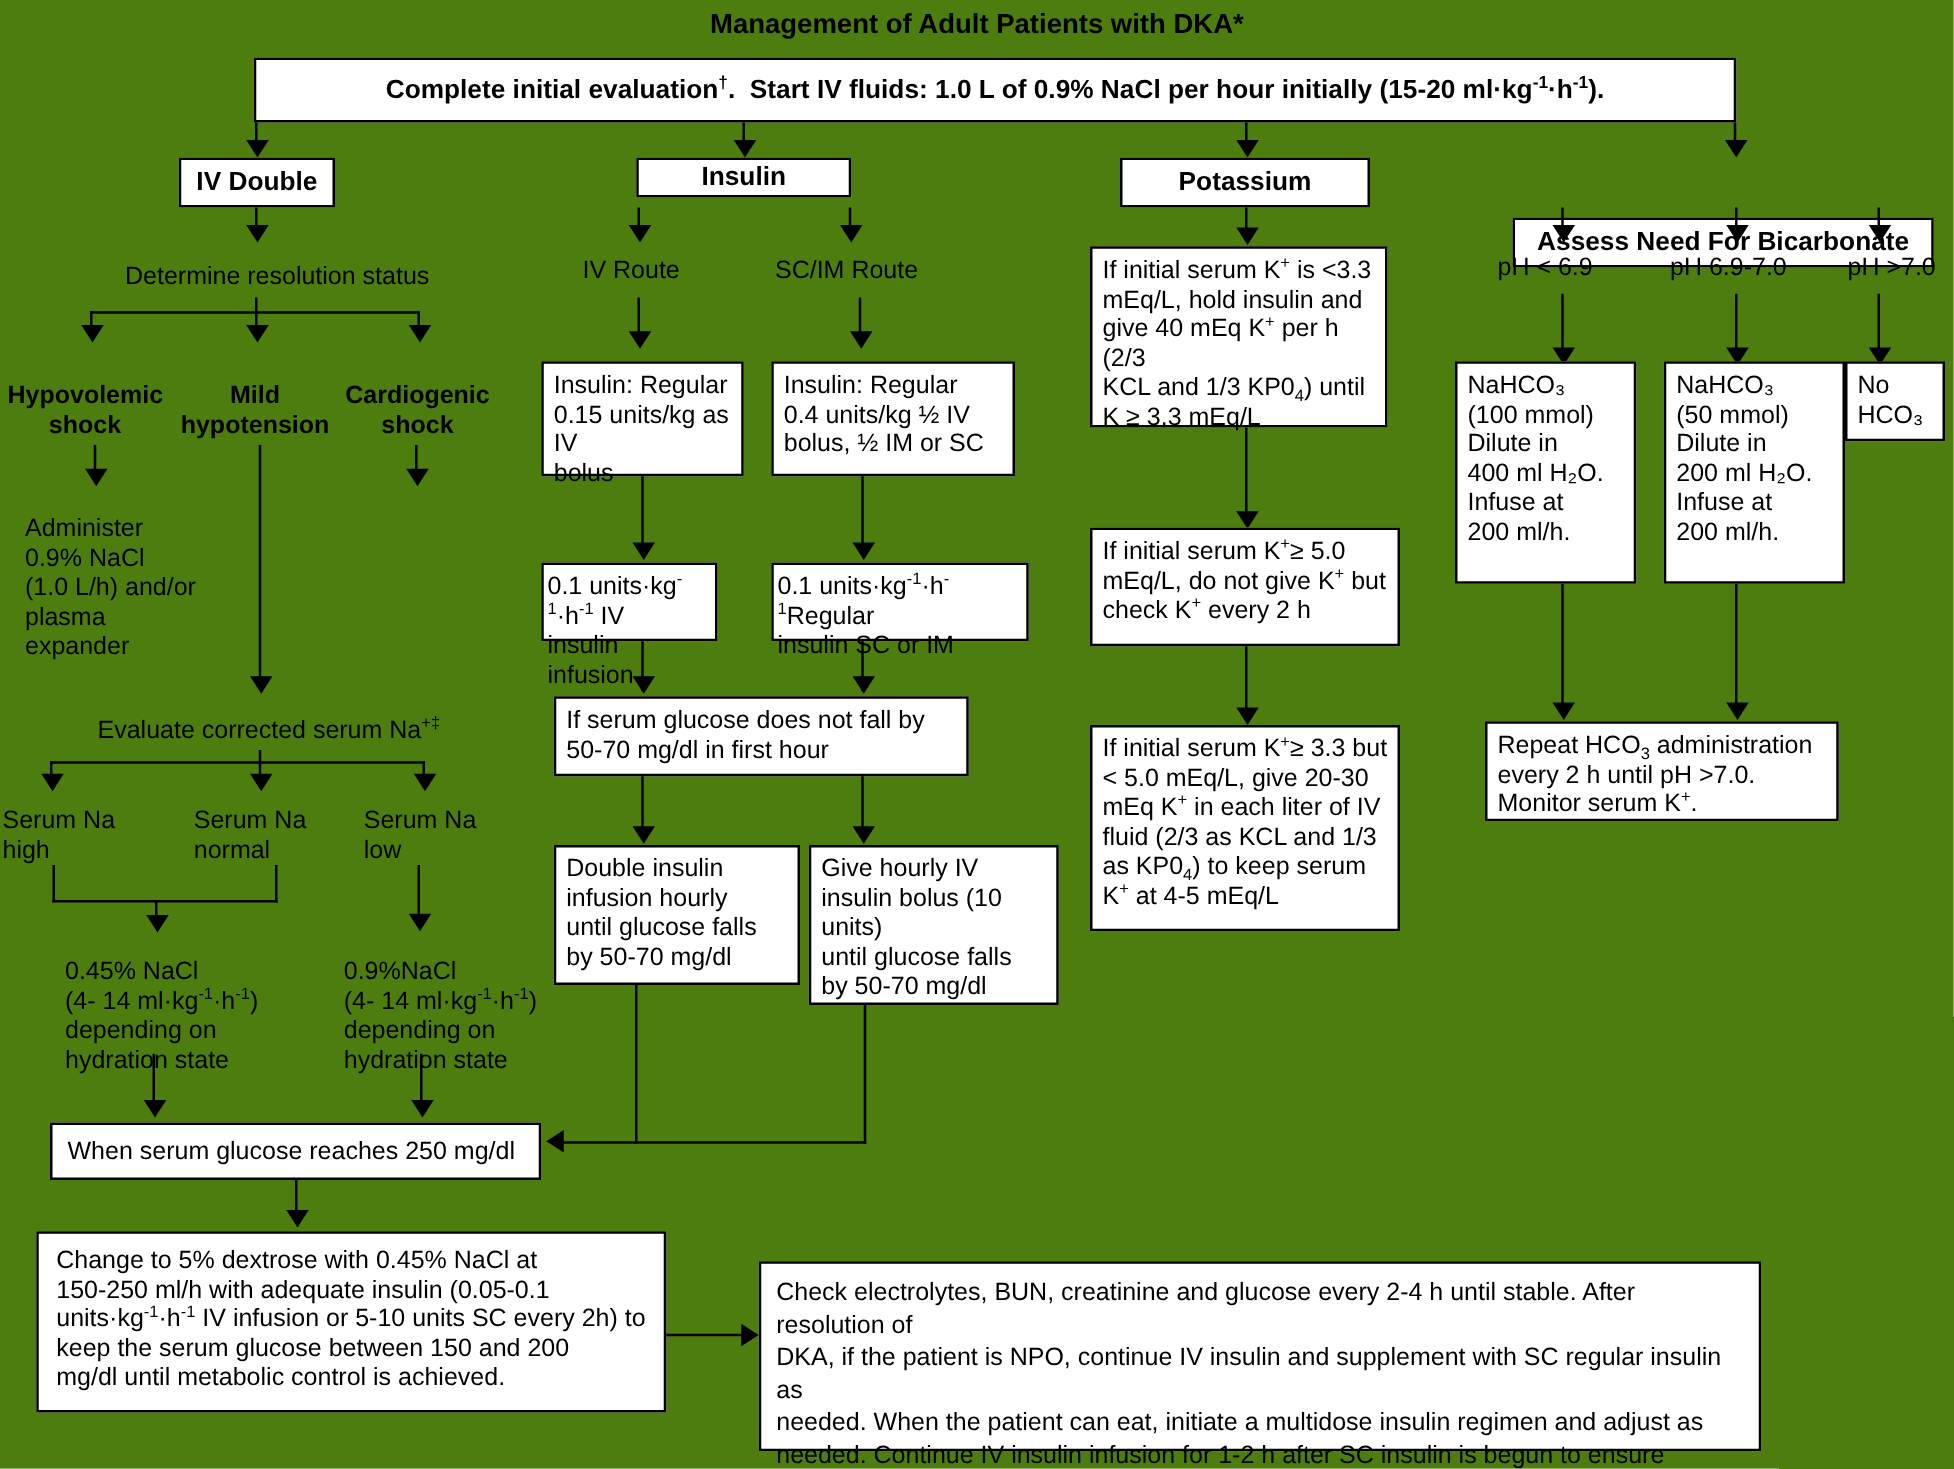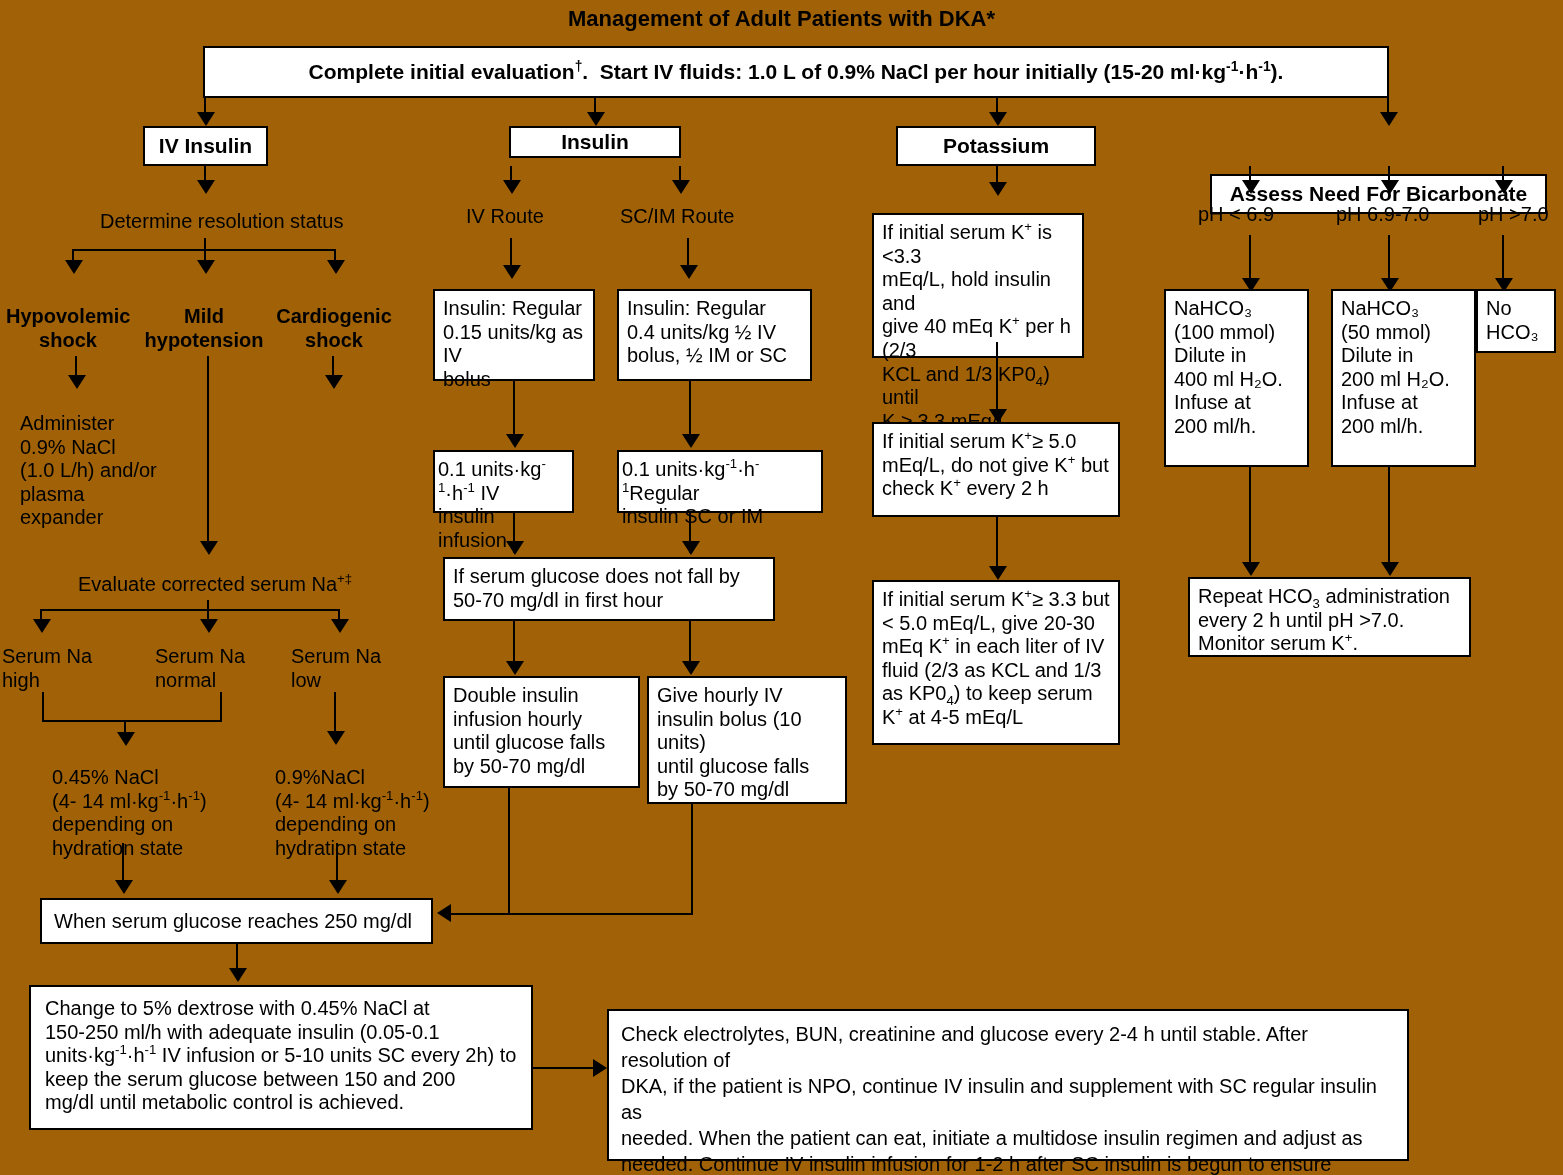--- a/index.html
+++ b/index.html
@@ -1,18 +1,18 @@
 <!DOCTYPE html>
 <html><head>
 <meta charset="utf-8">
 <title>Management of Adult Patients with DKA</title>
 <style>
   html,body{margin:0;padding:0;background:#fff;}
   body{font-family:"Liberation Sans", sans-serif;color:#000;}
-  #page{position:relative;width:1563px;height:1175px;background:#a16207;overflow:hidden;}
+  #page{position:relative;width:1563px;height:1175px;background:#4d7c0f;overflow:hidden;}
   .box{position:absolute;border:2px solid #000;background:#fff;box-sizing:border-box;}
   .box .t{padding:6px 8px;font-size:20px;line-height:1.18;}
   .hdrbox{position:absolute;border:2px solid #000;background:#fff;box-sizing:border-box;
           display:flex;align-items:center;justify-content:center;}
   .hdrbox .t{font-weight:bold;font-size:21px;text-align:center;}
   .catbox{position:absolute;border:2px solid #000;background:#fff;box-sizing:border-box;
           display:flex;align-items:center;justify-content:center;}
   .catbox .t{font-weight:bold;font-size:21px;text-align:center;}
   .lbl{position:absolute;font-size:20px;line-height:1.18;}
   .lbl.bold{font-weight:bold;text-align:center;}
@@ -47,21 +47,21 @@
   <div class="vline" style="left:594px;top:98px;height:16px;"></div>
   <div class="arrowdown" style="left:587px;top:112px;"></div>
 
   <div class="vline" style="left:996px;top:98px;height:16px;"></div>
   <div class="arrowdown" style="left:989px;top:112px;"></div>
 
   <div class="vline" style="left:1387px;top:98px;height:16px;"></div>
   <div class="arrowdown" style="left:1380px;top:112px;"></div>
 
   <div class="catbox" style="left:143px;top:126px;width:125px;height:40px;">
-    <div class="t">IV Insulin</div>
+    <div class="t">IV Double</div>
   </div>
   <div class="catbox" style="left:509px;top:126px;width:172px;height:32px;">
     <div class="t">Insulin</div>
   </div>
   <div class="catbox" style="left:896px;top:126px;width:200px;height:40px;">
     <div class="t">Potassium</div>
   </div>
   <div class="catbox" style="left:1210px;top:126px;width:337px;height:40px;margin-top:48px;">
     <div class="t">Assess Need For Bicarbonate</div>
   </div>
@@ -200,21 +200,21 @@
   </div>
 
   <div class="vline" style="left:508px;top:788px;height:127px;"></div>
   <div class="vline" style="left:691px;top:804px;height:111px;"></div>
   <div class="hline" style="left:450px;top:913px;width:243px;"></div>
   <div class="arrowleft" style="left:437px;top:904px;"></div>
 
   <div class="vline" style="left:996px;top:166px;height:18px;"></div>
   <div class="arrowdown" style="left:989px;top:182px;"></div>
 
-  <div class="box" style="left:872px;top:213px;width:212px;height:145px;">
+  <div class="box" style="left:872px;top:197px;width:238px;height:145px;">
     <div class="t">If initial serum K<sup>+</sup> is &lt;3.3<br>mEq/L, hold insulin and<br>give 40 mEq K<sup>+</sup> per h (2/3<br>KCL and 1/3 KP0<sub>4</sub>) until<br>K ≥ 3.3 mEq/L</div>
   </div>
 
   <div class="vline" style="left:996px;top:342px;height:68px;"></div>
   <div class="arrowdown" style="left:989px;top:409px;"></div>
 
   <div class="box" style="left:872px;top:422px;width:248px;height:95px;">
     <div class="t">If  initial serum K<sup>+</sup>≥ 5.0<br>mEq/L, do not give K<sup>+</sup> but<br>check K<sup>+</sup> every 2 h</div>
   </div>
 

